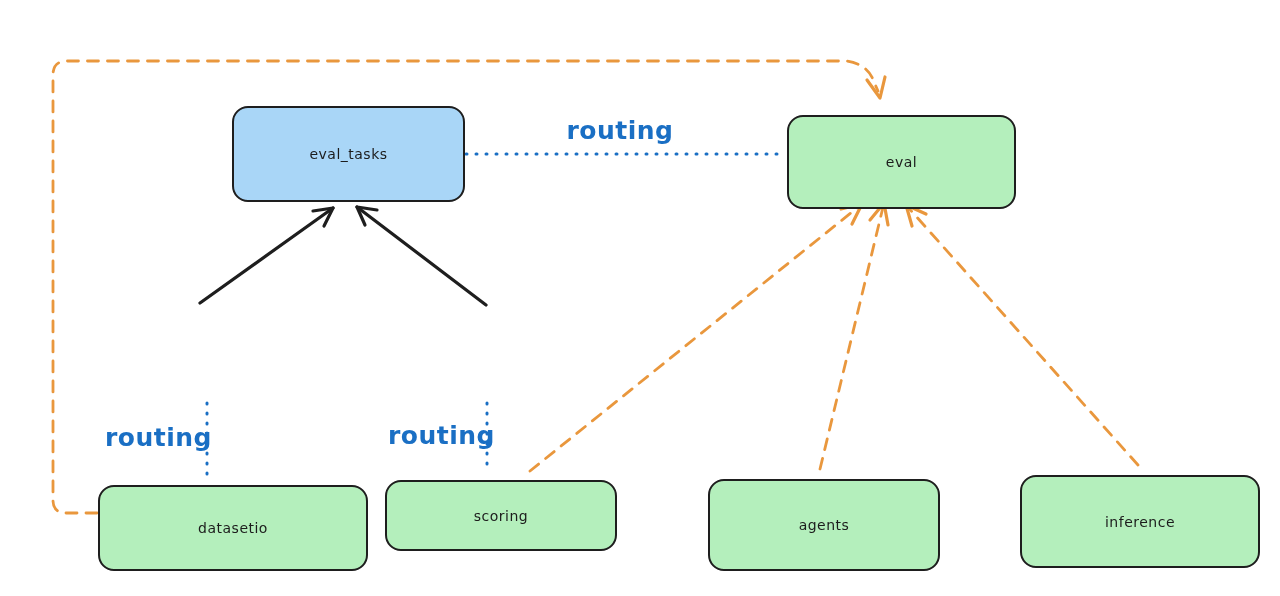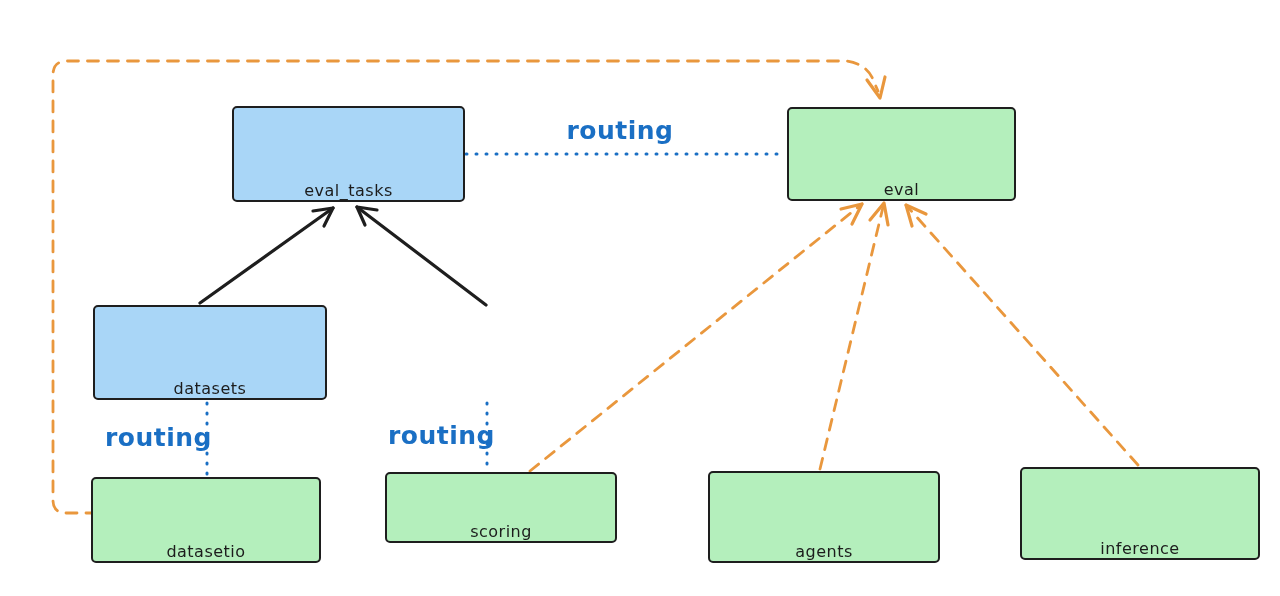--- a/index.html
+++ b/index.html
@@ -16,30 +16,30 @@
   }
   svg.edges{
     position:absolute;
     left:0;top:0;
     width:1280px;height:596px;
   }
   .node{
     position:absolute;
     box-sizing:border-box;
     border:2.6px solid var(--stroke,#1e1e1e);
-    border-radius:5px;
+    border-radius:16px;
     display:flex;
-    align-items:flex-end;
+    align-items:center;
     justify-content:center;
-    font-size:16px;
+    font-size:14px;
     color:#1c1c1c;
     letter-spacing:.5px;
   }
   .node.api{ background:var(--api-fill,#a5d8ff); }
-  .node.provider{ background:var(--provider-fill,#b2f2bb); }
+  .node.provider{ background:var(--provider-fill,#b2f2bb);margin-top:8px; }
   .edge-label{
     position:absolute;
     color:var(--routing,#1a6fc4);
     font-size:25px;
     font-weight:bold;
     text-align:center;
     letter-spacing:.5px;
   }
   
   path.black-arrow{
@@ -96,28 +96,25 @@
     <path class="orange-dashed" d="M820 469 L884 203"></path>
     <path class="orange-head" d="M870 220 L884 203 L888 225"></path>
 
     <path class="orange-dashed" d="M1138 465 L906 205"></path>
     <path class="orange-head" d="M912 226 L906 205 L926 214"></path>
   </svg>
 
   <div class="node api" style="left:232px;top:106px;width:233px;height:96px;">
     <span>eval_tasks</span>
   </div>
-  <div class="node api" style="left:93px;top:305px;width:234px;height:95px;">
-    <span>datasets</span>
-  </div>
 
   <div class="node provider" style="left:787px;top:107px;width:229px;height:94px;">
     <span>eval</span>
   </div>
-  <div class="node provider" style="left:91px;top:477px;width:230px;height:86px;">
+  <div class="node provider" style="left:98px;top:477px;width:270px;height:86px;">
     <span>datasetio</span>
   </div>
   <div class="node provider" style="left:385px;top:472px;width:232px;height:71px;">
     <span>scoring</span>
   </div>
   <div class="node provider" style="left:1020px;top:467px;width:240px;height:93px;">
     <span>inference</span>
   </div>
   <div class="node provider" style="left:708px;top:471px;width:232px;height:92px;">
     <span>agents</span>

